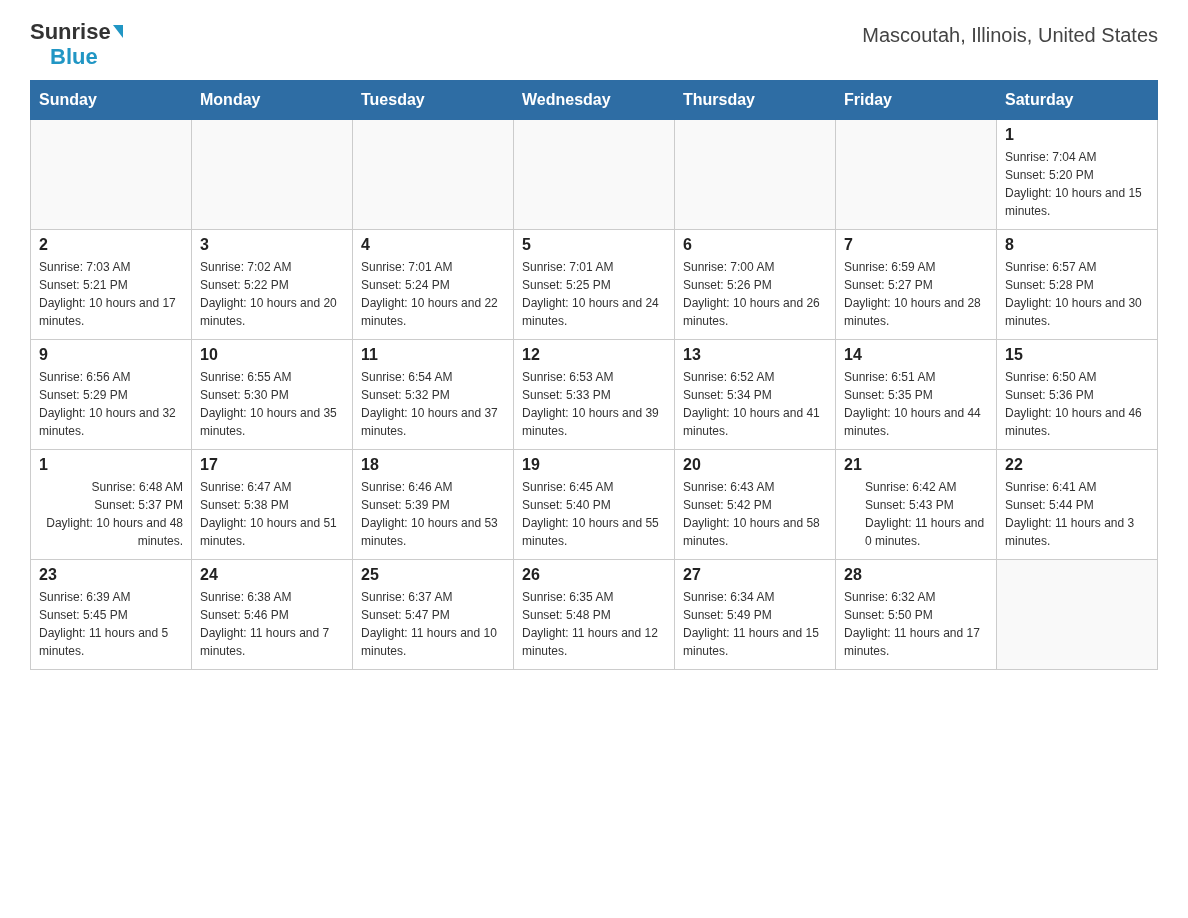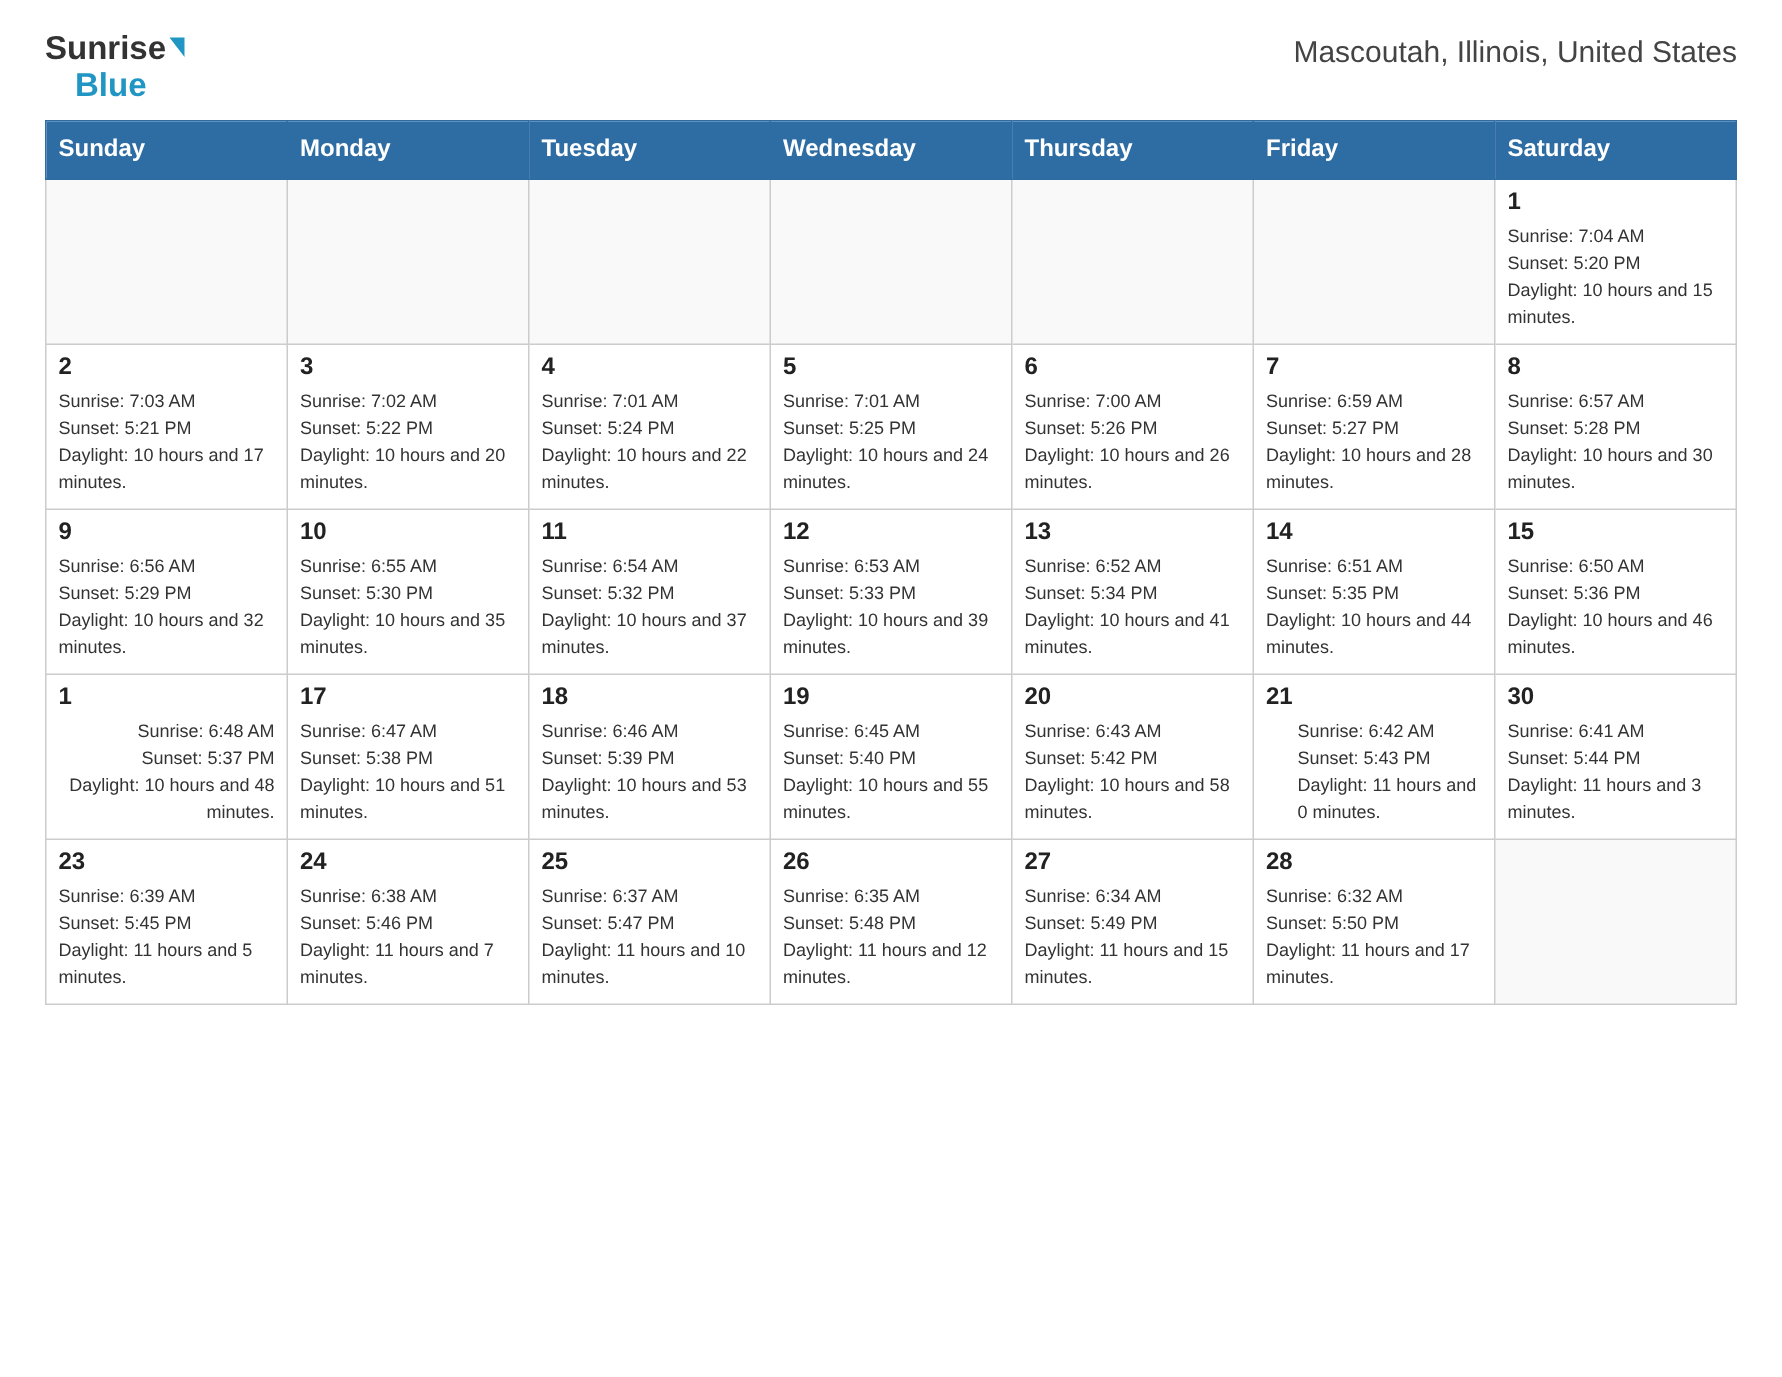--- a/index.html
+++ b/index.html
@@ -268,21 +268,21 @@
 Sunset: 5:42 PM
 Daylight: 10 hours and 58 minutes.</div>
         </td>
         <td>
           <span class="day-number">21</span>
           <div class="day-info" style="white-space: pre-line; margin-left: 21px;">Sunrise: 6:42 AM
 Sunset: 5:43 PM
 Daylight: 11 hours and 0 minutes.</div>
         </td>
         <td>
-          <span class="day-number">30</span>
+          <span class="day-number">22</span>
           <div class="day-info" style="white-space: pre-line;">Sunrise: 6:41 AM
 Sunset: 5:44 PM
 Daylight: 11 hours and 3 minutes.</div>
         </td>
       </tr>
       <tr class="row-border">
         <td>
           <span class="day-number">23</span>
           <div class="day-info" style="white-space: pre-line;">Sunrise: 6:39 AM
 Sunset: 5:45 PM

